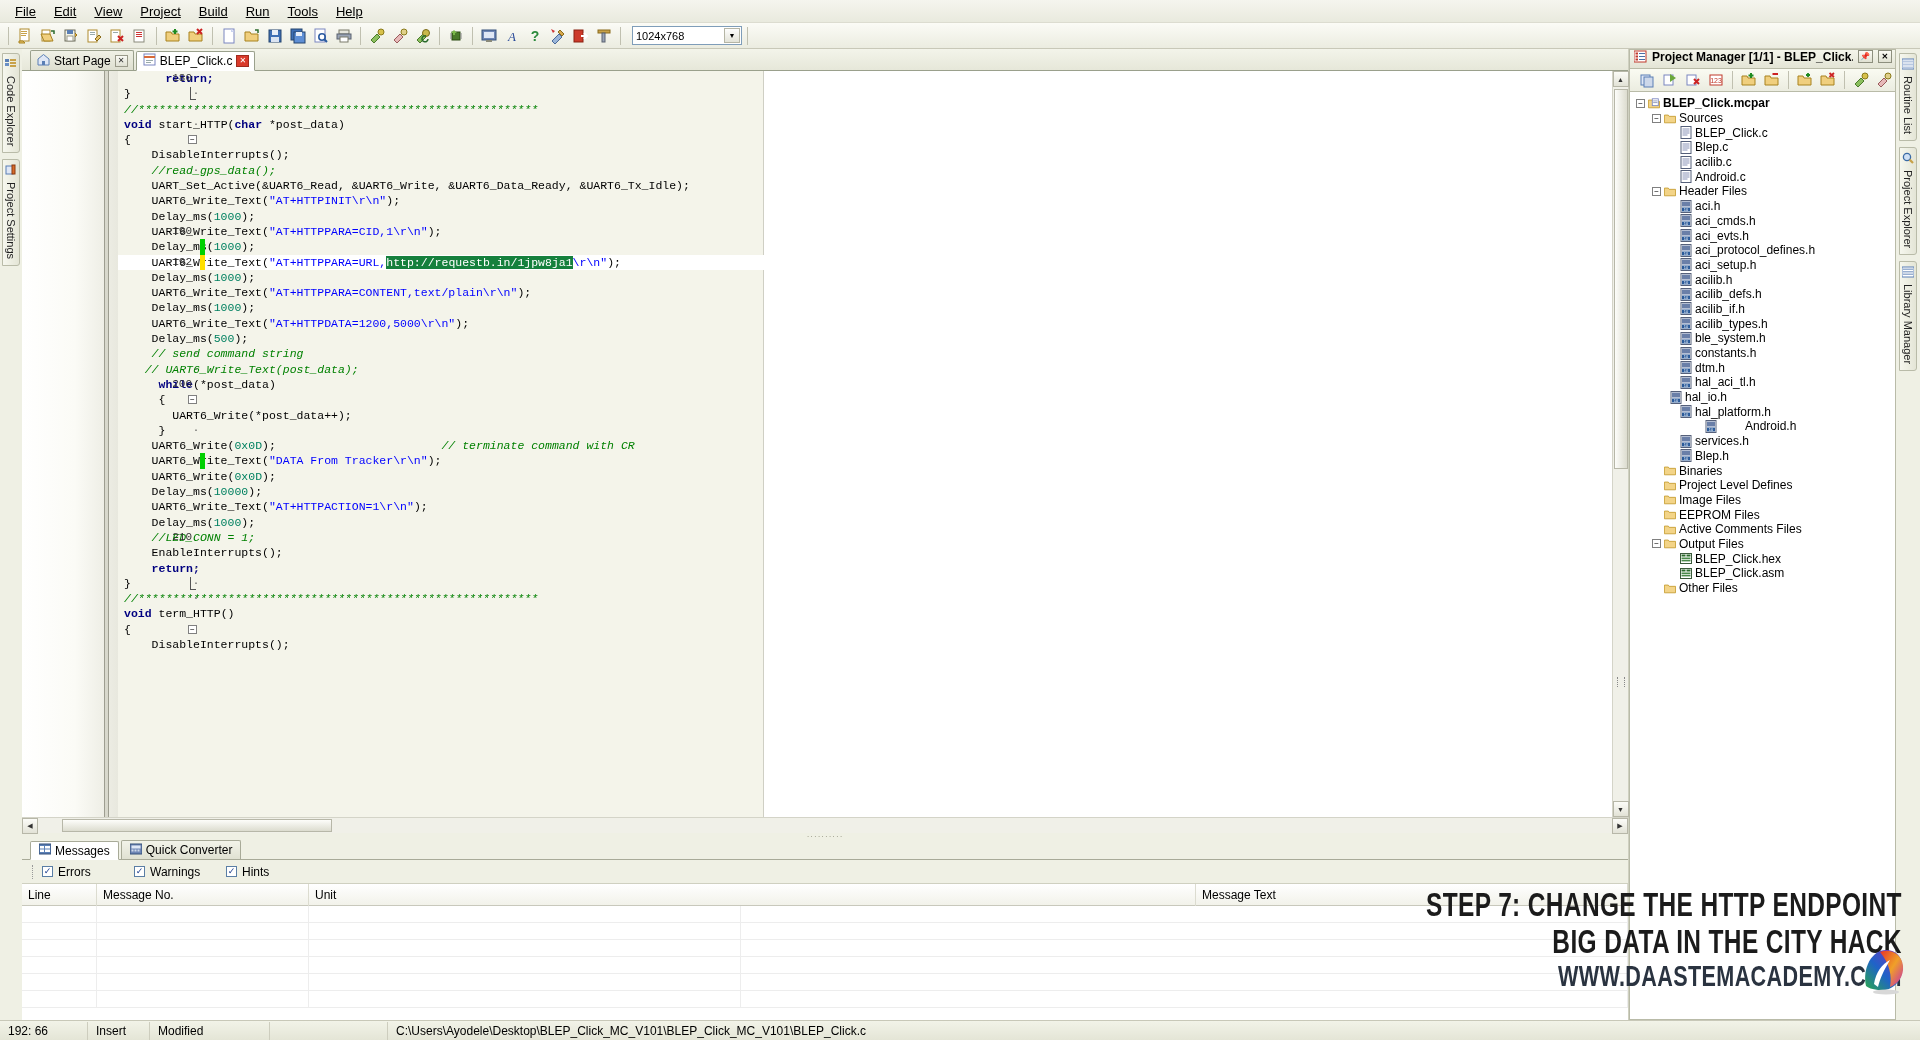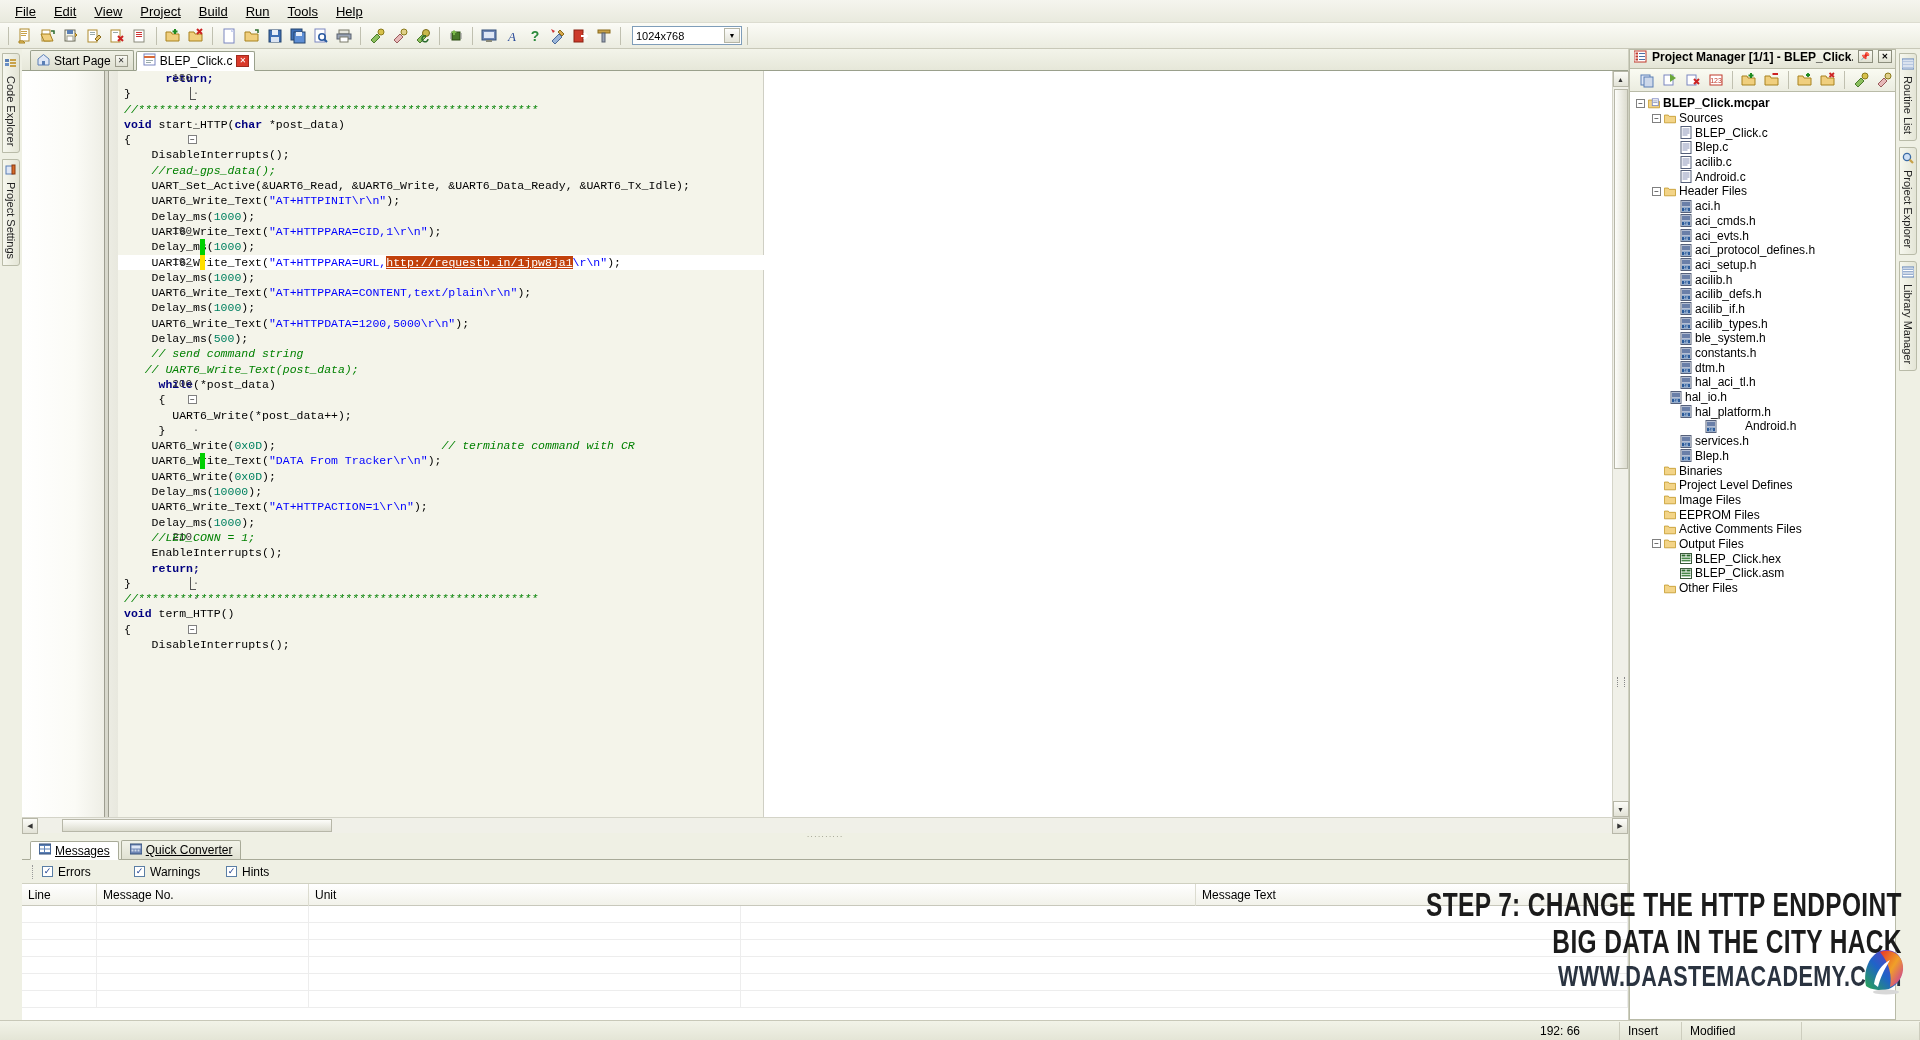--- a/index.html
+++ b/index.html
@@ -204,21 +204,21 @@
     position:absolute; left:70px; width:9px; height:9px; top:3px;
     border:1px solid #808080; background:#fff;
     font-size:8px; line-height:7px; text-align:center; color:#000;
   }
   
   .k  { color:#000080; font-weight:bold; }   
   .s  { color:#0000ff; }                      
   .n  { color:#008060; }                      
   .cm { color:#008000; font-style:italic; }   
   .id { color:#000000; }
-  .sel { background:#c2410c; color:#ffffff;text-decoration:underline; }
+  .sel { background:#15803d; color:#ffffff; }
 
   
   .vsb {
     width: 16px; flex: 0 0 auto;
     background: #f0f0e8;
     border-left: 1px solid #d4d4c8;
     display:flex; flex-direction:column; align-items:center;
     position:relative;
   }
   .sb-btn {
@@ -255,21 +255,21 @@
   .bp-tabs {
     height: 20px; display:flex; align-items:flex-end; padding-left:8px;
     border-bottom:1px solid #a8aa98;
     flex:0 0 auto;
   }
   .bp-tab {
     height:19px; display:flex;align-items:center;gap:4px;
     padding:8px 8px; font-size:12px;
     border:1px solid #a8aa98; border-bottom:none;
     background:linear-gradient(to bottom,#f2f3e9,#e0e1d2);
-    margin-right:2px; border-radius:2px 2px 0 0; cursor:default;text-decoration:underline;
+    margin-right:2px; border-radius:2px 2px 0 0; cursor:default;
   }
   .bp-tab.active { background:#fff; border-bottom:1px solid #fff; position:relative; top:1px; }
   .bp-filters {
     height:24px; background:#eff0e4; display:flex; align-items:center;
     gap:0px; padding-left:10px; border-bottom:1px solid #cfd0c0; flex:0 0 auto;
   }
   .chk { display:flex; align-items:center; gap:5px; font-size:12px; width:92px; }
   .chkbox {
     width:11px;height:11px;border:1px solid #5a7ea5;background:#fff;
     display:flex;align-items:center;justify-content:center;
@@ -1285,20 +1285,21 @@
         <span>Library Manager</span>
       </div>
     </div>
   </div>
 
   <div class="statusbar">
     <div class="st-cell" style="width:88px">192: 66</div>
     <div class="st-cell" style="width:62px">Insert</div>
     <div class="st-cell" style="width:120px">Modified</div>
     <div class="st-cell" style="width:118px"></div>
+    <div class="st-cell" style="flex:1 1 auto;border-right:none">C:\Users\Ayodele\Desktop\BLEP_Click_MC_V101\BLEP_Click_MC_V101\BLEP_Click.c</div>
   </div>
 
   <div class="watermark">
     <div class="wm-line wm1">STEP 7: CHANGE THE HTTP ENDPOINT</div>
     <div class="wm-line wm2">BIG DATA IN THE CITY HACK</div>
     <div class="wm-line wm3">WWW.DAASTEMACADEMY.COM</div>
     <div class="wm-logo">
       <svg width="56" height="56" viewBox="0 0 56 56">
         <defs>
           <linearGradient id="g1" x1="0" y1="1" x2="1" y2="0">

